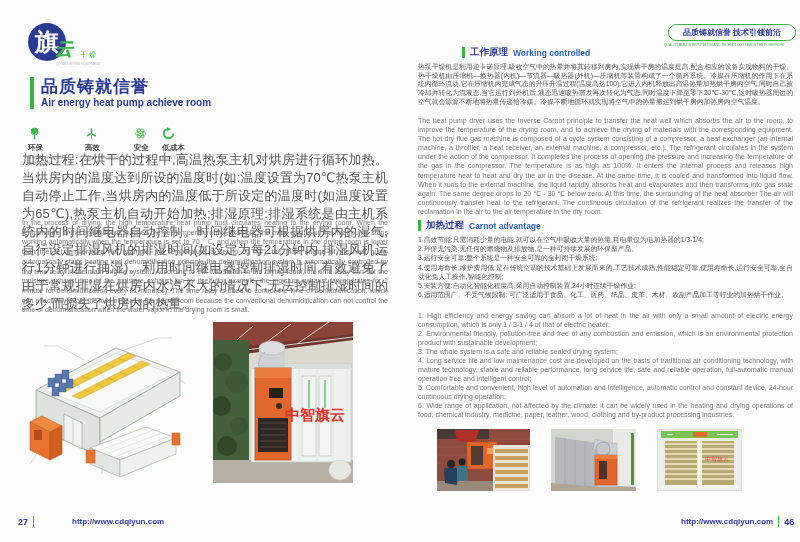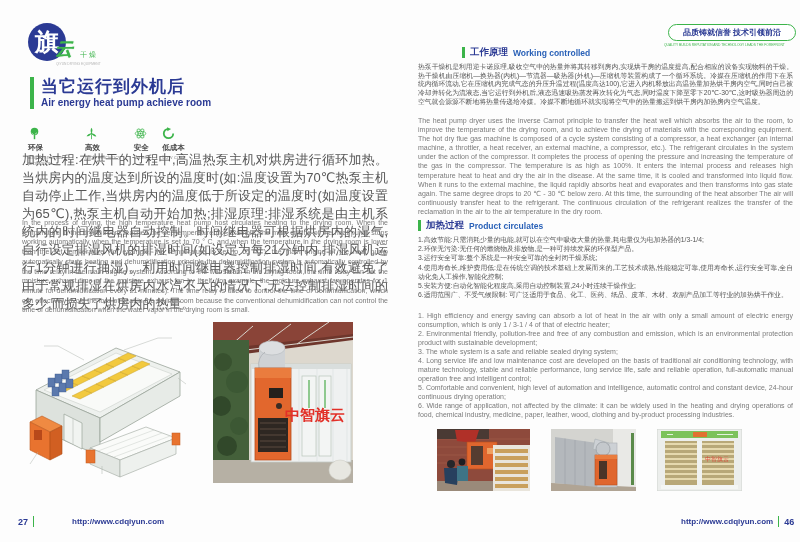--- a/index.html
+++ b/index.html
@@ -75,21 +75,21 @@
   <section>
 
     <div class="abs logo-circle">
       <span>旗</span>
     </div>
     <div class="abs logo-cloud">云</div>
     <div class="abs logo-sub">干燥</div>
     <div class="abs logo-caption">QIYUN DRYING EQUIPMENT</div>
 
     <div class="abs title-bar"></div>
-    <h1 class="abs title-cn">当它运行到外机后</h1>
+    <h1 class="abs title-cn">品质铸就信誉</h1>
     <h2 class="abs title-en">Air energy heat pump achieve room</h2>
 
     <div class="abs features">
       <div class="feature">
         <svg class="f-icon" viewBox="0 0 16 16">
           <circle cx="8" cy="5.5" r="4.6" fill="#3cb44a"></circle>
           <rect x="7.1" y="8" width="1.8" height="7" fill="#3cb44a"></rect>
           <path d="M7.5 10 L4.5 7.5 M8.5 9 L11 7" stroke="#ffffff" stroke-width="0.7" fill="none"></path>
         </svg>
         <div>
@@ -280,21 +280,21 @@
       <span class="sec-bar"></span>
       <span class="sec-cn">工作原理</span>
       <span class="sec-en">Working controlled</span>
     </div>
     <p class="abs cn-body wp-cn">热泵干燥机是利用逆卡诺原理,吸收空气中的热量并将其转移到房内,实现烘干房的温度提高,配合相应的设备实现物料的干燥。热干燥机由压缩机—换热器(内机)—节流器—吸热器(外机)—压缩机等装置构成了一个循环系统。冷媒在压缩机的作用下在系统内循环流动,它在压缩机内完成气态的升压升温过程(温度高达100),它进入内机释放出高温热量加热烘干房内空气,同时自己被冷却并转化为流液态,当它运行到外机后,液态迅速吸热蒸发再次转化为气态,同时温度下降至零下20℃-30℃,这时吸热器周边的空气就会源源不断地将热量传递给冷媒。冷媒不断地循环就实现将空气中的热量搬运到烘干房内加热房内空气温度。</p>
     <p class="abs en-body wp-en">The heat pump dryer uses the inverse Carnot principle to transfer the heat well which absorbs the air to the room, to improve the temperature of the drying room, and to achieve the drying of materials with the corresponding equipment. The hot dry flue gas machine is composed of a cycle system consisting of a compressor, a heat exchanger (an internal machine, a throttler, a heat receiver, an external machine, a compressor, etc.). The refrigerant circulates in the system under the action of the compressor. It completes the process of opening the pressure and increasing the temperature of the gas in the compressor. The temperature is as high as 100%. It enters the internal process and releases high temperature heat to heat and dry the air in the disease. At the same time, it is cooled and transformed into liquid flow. When it runs to the external machine, the liquid rapidly absorbs heat and evaporates and then transforms into gas state again. The same degree drops to 20 ℃ - 30 ℃ below zero. At this time, the surrounding of the heat absorber The air will continuously transfer heat to the refrigerant. The continuous circulation of the refrigerant realizes the transfer of the reclamation in the air to the air temperature in the dry room.</p>
 
     <div class="abs sec-title pa-head">
       <span class="sec-bar"></span>
       <span class="sec-cn">加热过程</span>
-      <span class="sec-en">Product circulates</span>
+      <span class="sec-en">Carnot advantage</span>
     </div>
     <div class="abs cn-body pa-cn">
       <div>1.高效节能:只需消耗少量的电能,就可以在空气中吸收大量的热量,耗电量仅为电加热器的1/3-1/4;</div>
       <div>2.环保无污染:无任何的燃烧物及排放物,是一种可持续发展的环保型产品。</div>
       <div>3.运行安全可靠:整个系统是一种安全可靠的全封闭干燥系统;</div>
       <div>4.使用寿命长,维护费用低:是在传统空调的技术基础上发展而来的,工艺技术成熟,性能稳定可靠,使用寿命长,运行安全可靠,全自动化免人工操作,智能化控制;</div>
       <div>5.安装方便:自动化智能化程度高,采用自动控制装置,24小时连续干燥作业;</div>
       <div>6.适用范围广、不受气候限制: 可广泛适用于食品、化工、医药、纸品、皮革、木材、农副产品加工等行业的加热烘干作业。</div>
     </div>
     <div class="abs en-body pa-en">

